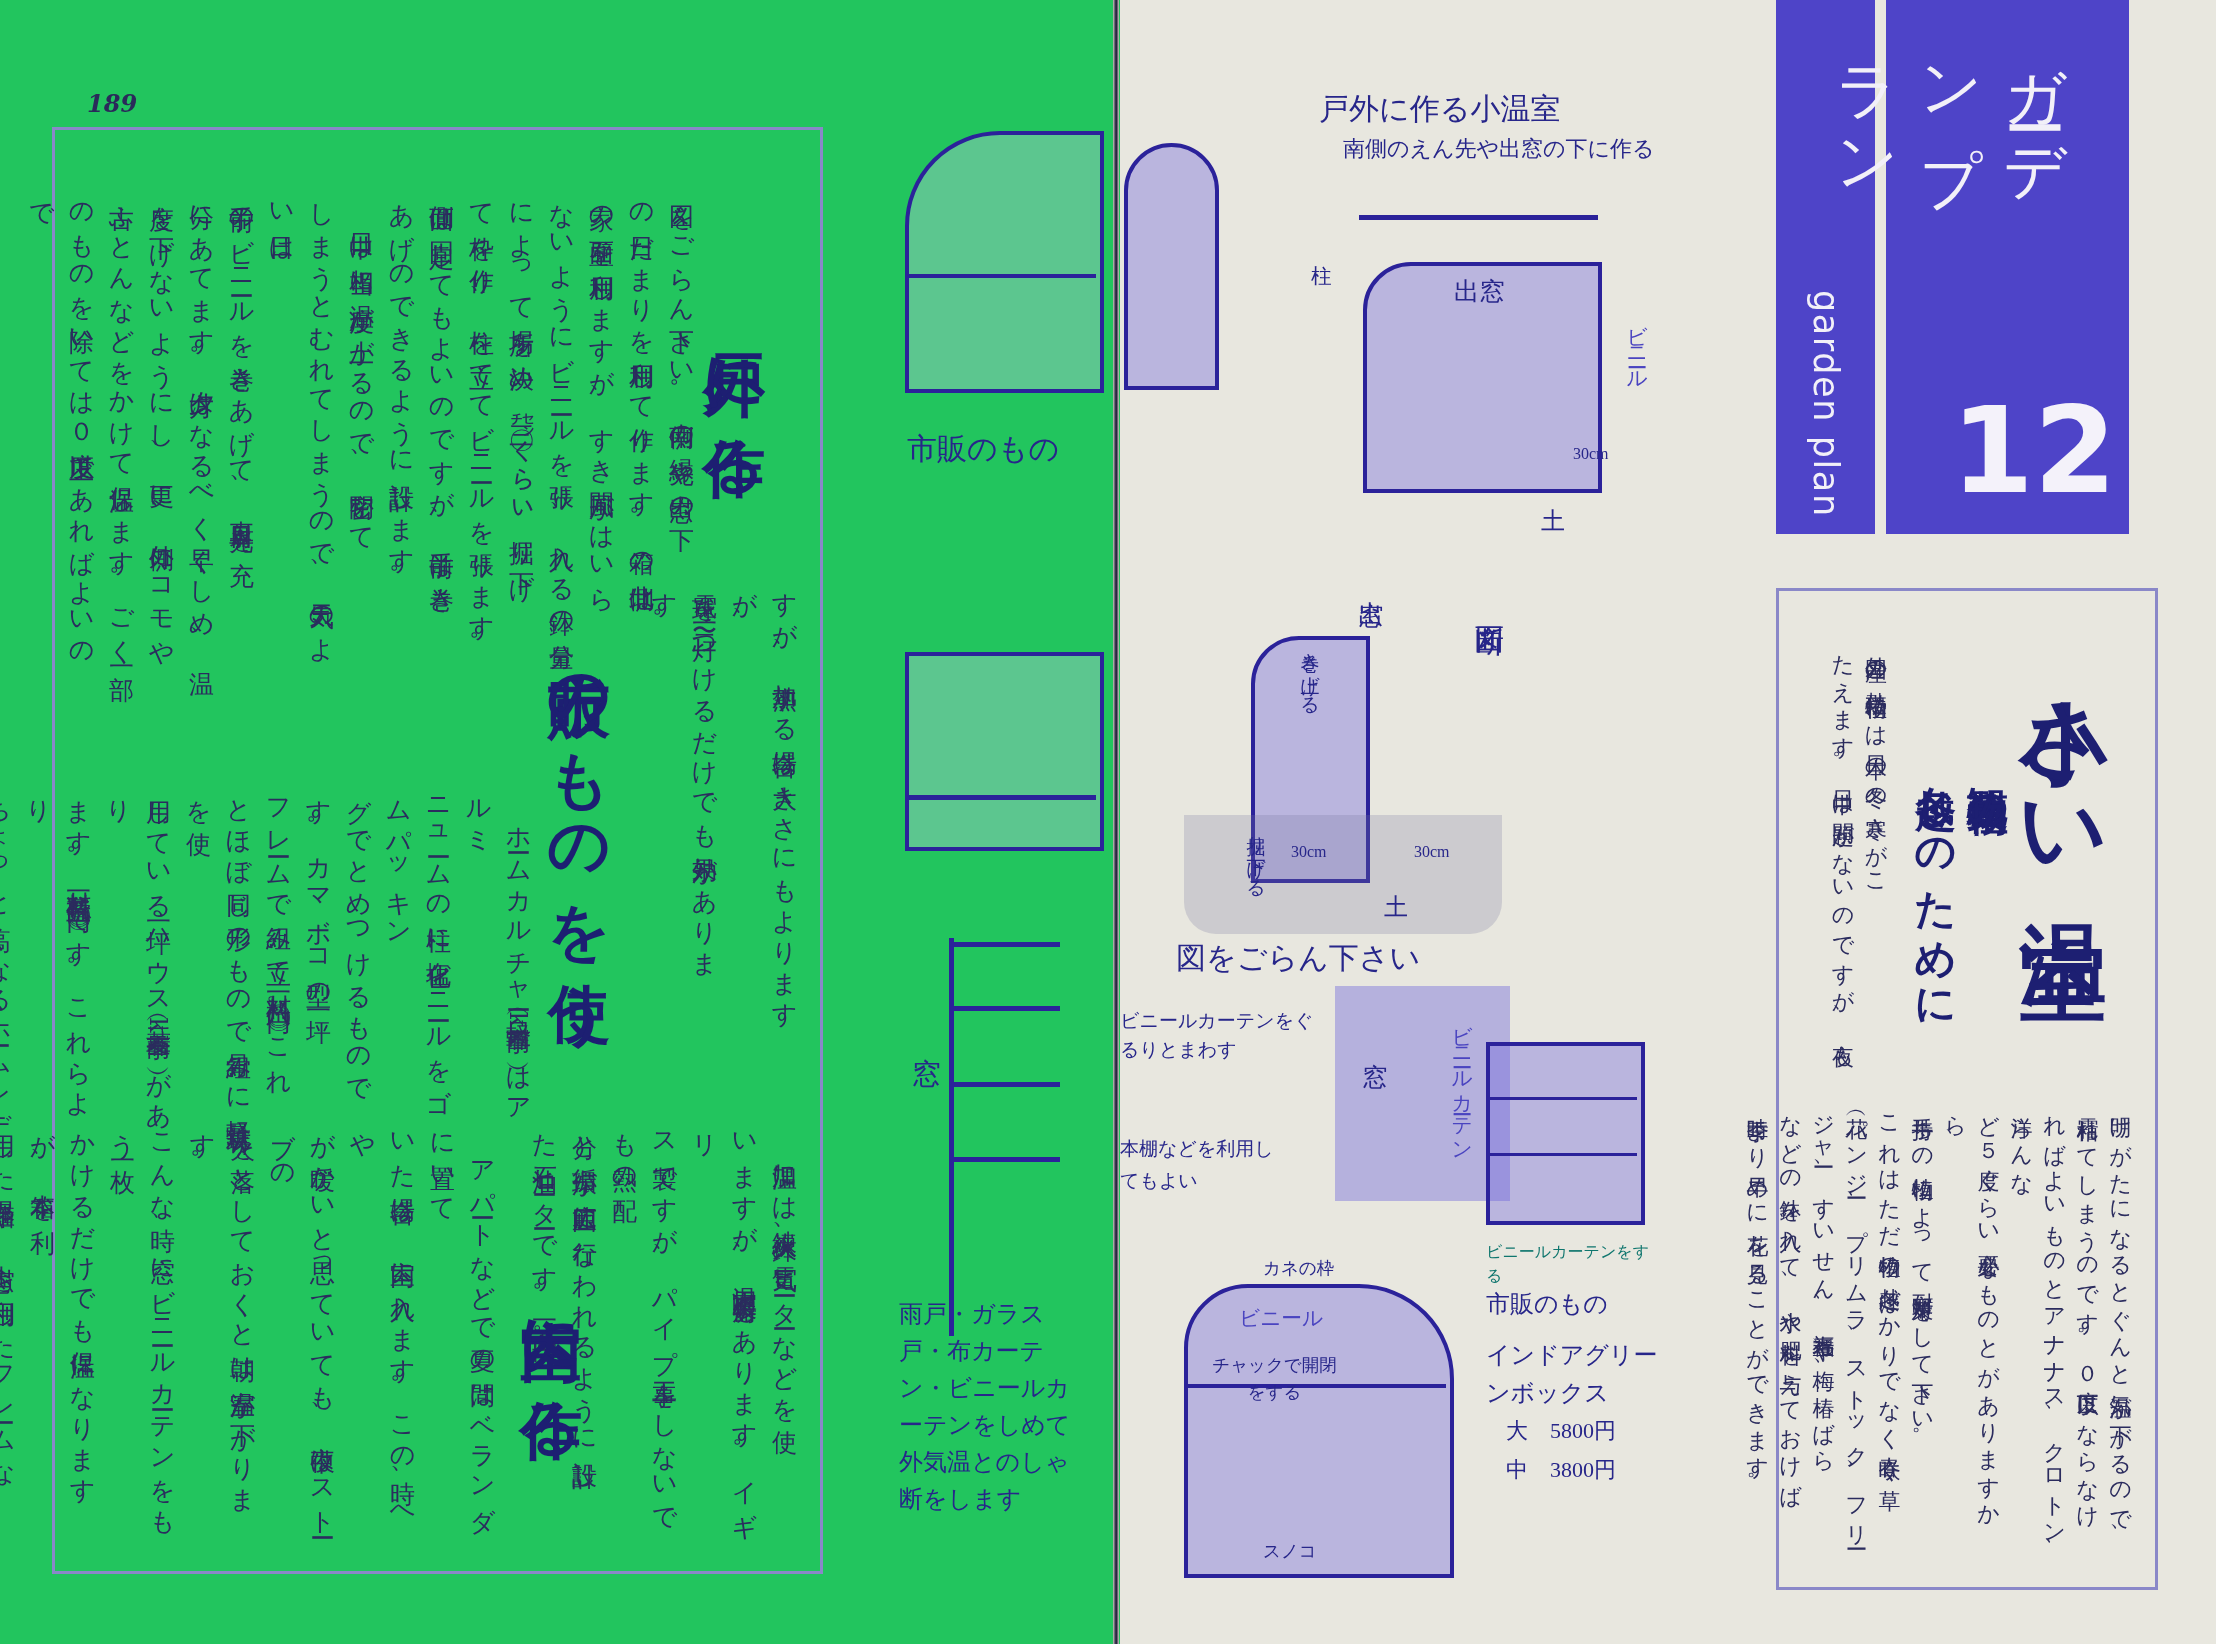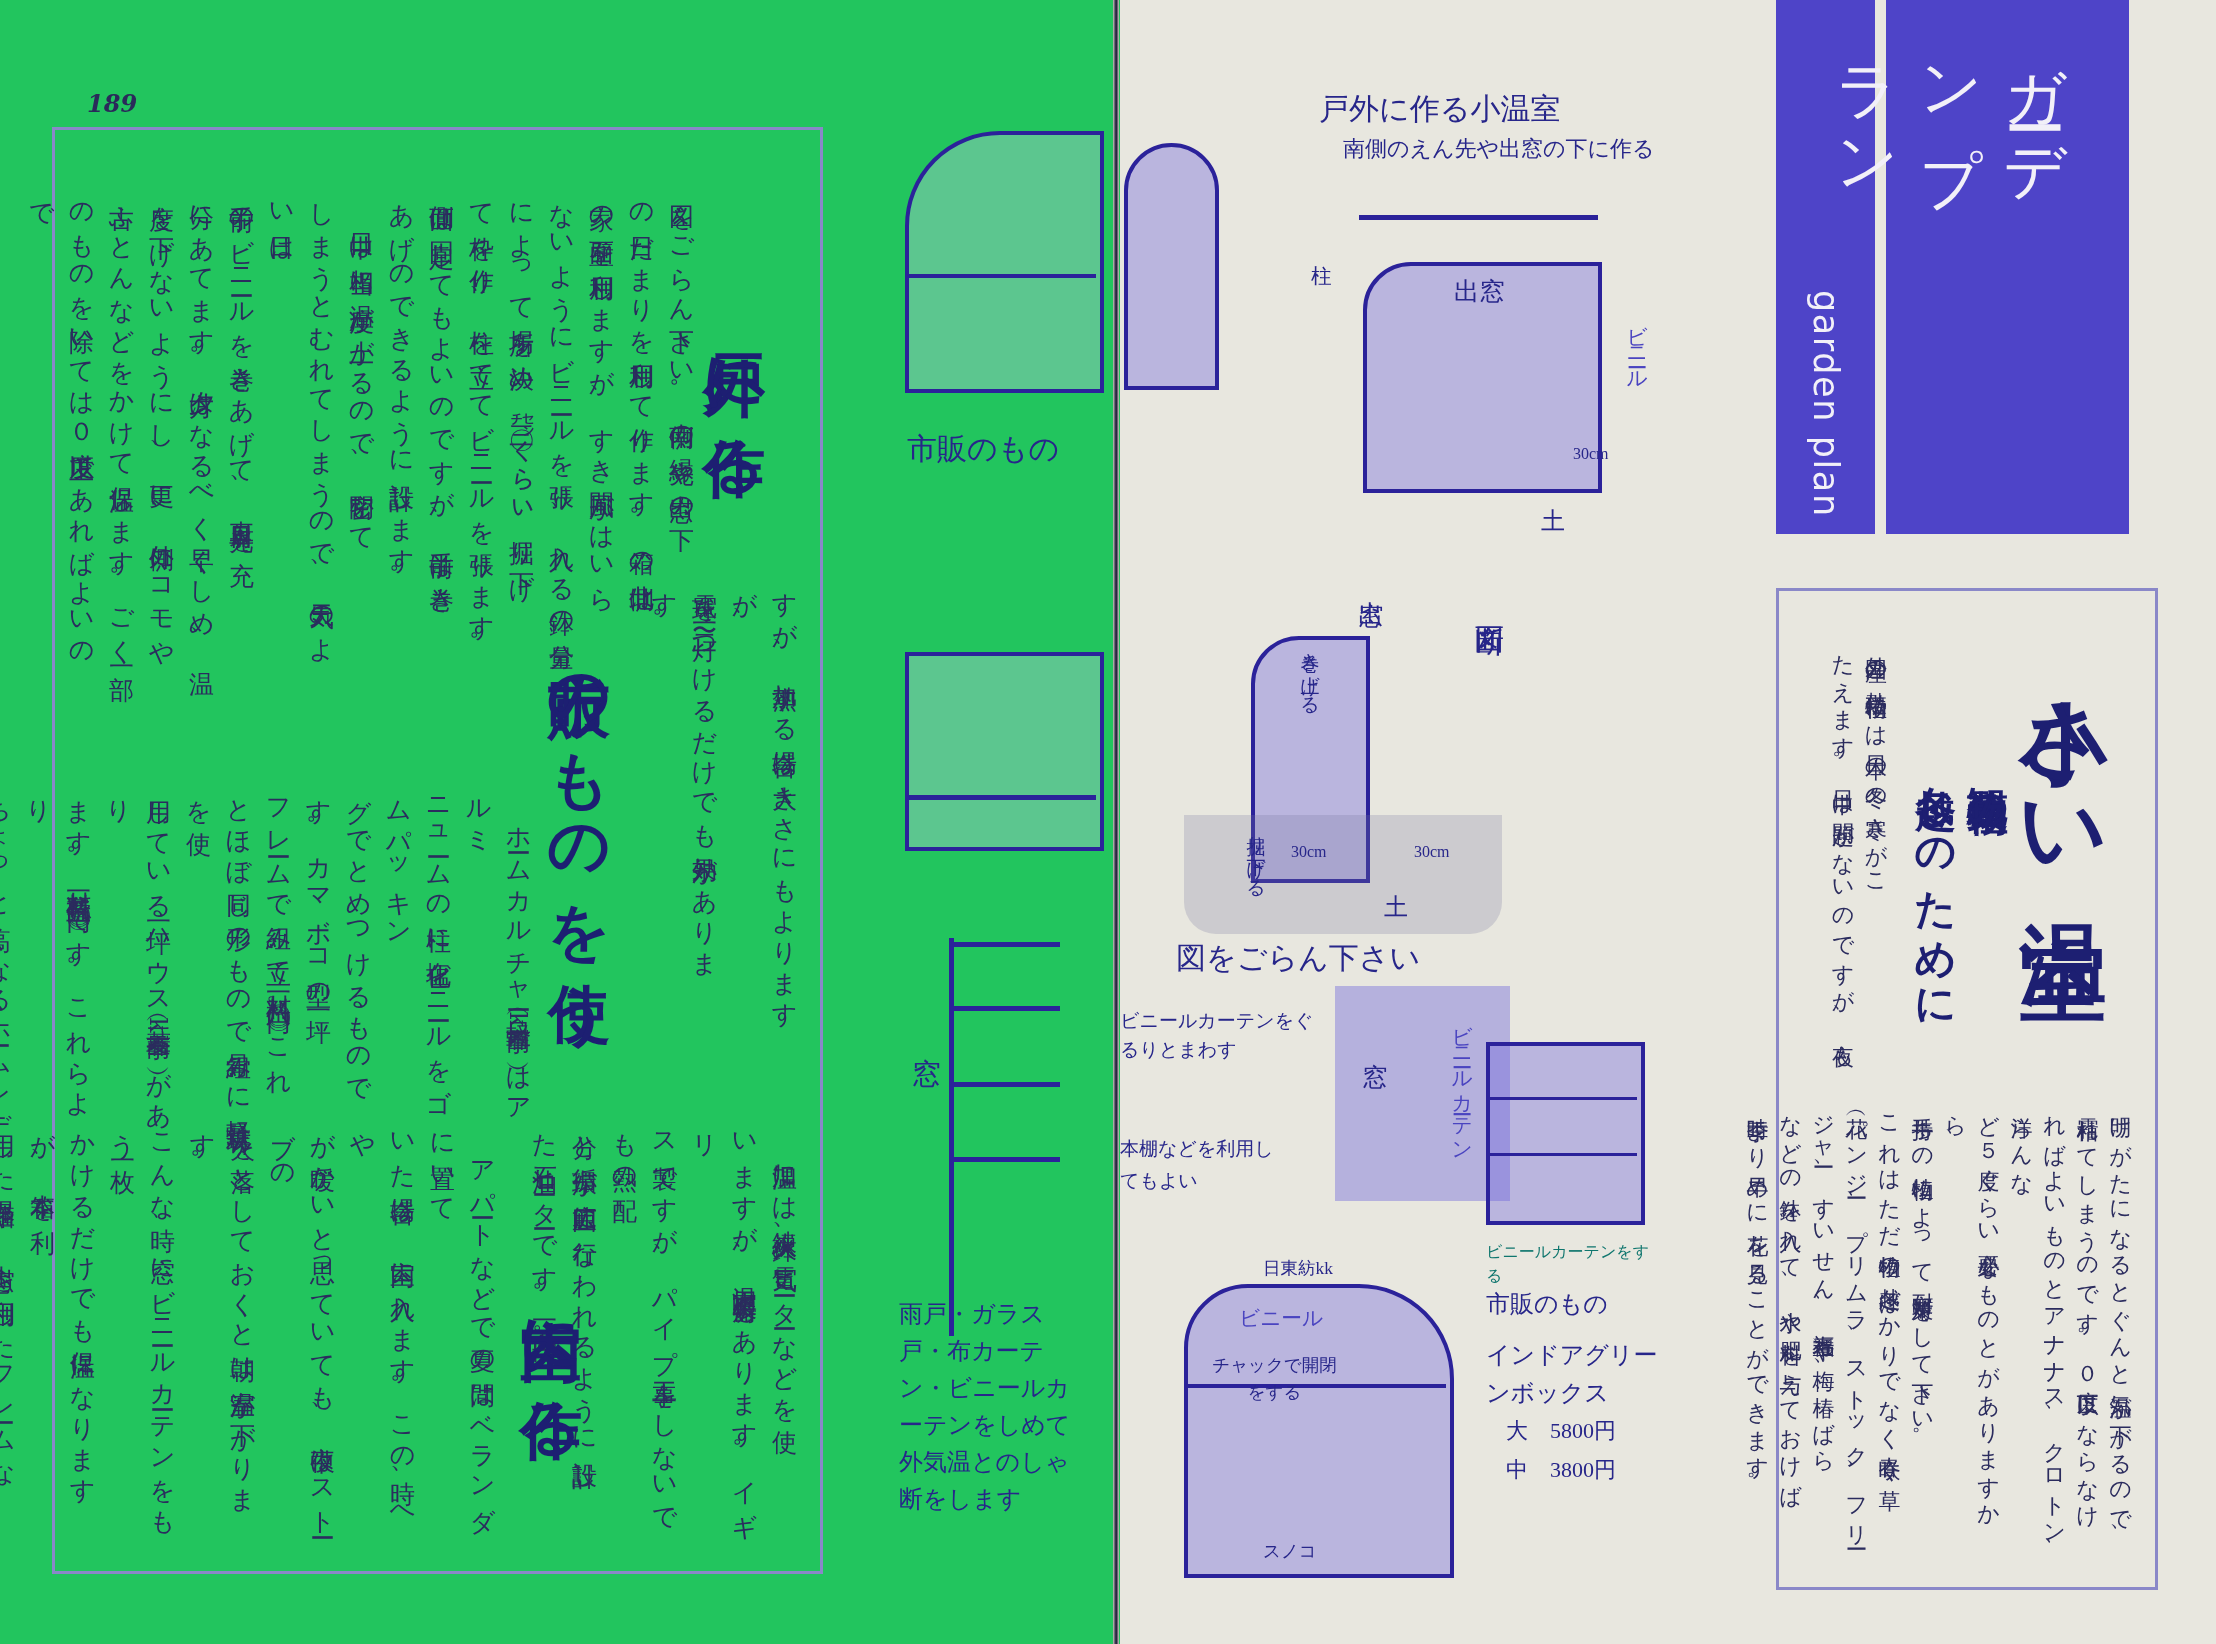--- a/index.html
+++ b/index.html
@@ -173,35 +173,36 @@
     <div class="ill-fill" style="left:366px; top:1042px; width:151px; height:175px;"></div>
     <div class="ill-line" style="left:366px; top:1097px; width:151px; height:3.2px;"></div>
     <div class="ill-line" style="left:366px; top:1153px; width:151px; height:3.2px;"></div>
   </div>
   <div class="hand" style="left:366px; top:1240px; width:167px; font-size:16px; line-height:24px; color:#0f766e;">ビニールカーテンをする</div>
 
   <div>
     <div class="ill-fill" style="left:64px; top:1284px; width:262px; height:286px; border-radius:64px 95px 0 0;"></div>
     <div class="ill-line" style="left:64px; top:1384px; width:262px; height:4px;"></div>
   </div>
-  <div class="hand" style="left:143px; top:1256px; font-size:17.5px;">日東紡kk</div>
+  <div class="hand" style="left:143px; top:1256px; font-size:17.5px;">カネの枠</div>
   <div class="hand" style="left:119px; top:1304px; font-size:20.7px; color:#4a44c0;">ビニール</div>
   <div class="hand" style="left:87px; top:1352px; width:135px; font-size:17.5px; line-height:27px; text-align:center;">チャックで開閉をする</div>
   <div class="hand" style="left:119px; top:1539px; font-size:17.5px;margin-left:24px;">スノコ</div>
   <div class="hand" style="left:366px; top:1288px; font-size:24px;">市販のもの</div>
   <div class="hand" style="left:366px; top:1336px; width:183px; font-size:24px; line-height:38px;">インドアグリーンボックス</div>
   <div class="hand" style="left:386px; top:1416px; font-size:22px;">大　5800円</div>
   <div class="hand" style="left:386px; top:1455px; font-size:22px;">中　3800円</div>
 </div>
 
 <div class="banner-narrow">
   <div class="banner-en" style="left:30px; top:290px;">garden plan</div>
 </div>
 <div class="banner-wide">
   <div class="banner-title" style="left:32px; top:24px; height:215px; width:159px; writing-mode:vertical-rl;">ガーデンプラン</div>
+  <div class="banner-num" style="left:65px; top:382px;">12</div>
 </div>
 
 <div class="right-frame">
   <div class="title-big" style="right:32px; top:40px;">小さい温室</div>
   <div class="subtitle" style="right:139px; top:163px;">観葉植物の</div>
   <div class="subtitle" style="right:191px; top:163px;">冬越しのために</div>
   <div class="vcol" style="right:262px; top:48px; height:445px; font-size:22px; line-height:33px;">
     <span>外国産の熱帯植物には日本の冬の寒さがこ</span><br>
     <span>たえます。日中は問題がないのですが、夜も</span>
   </div>

